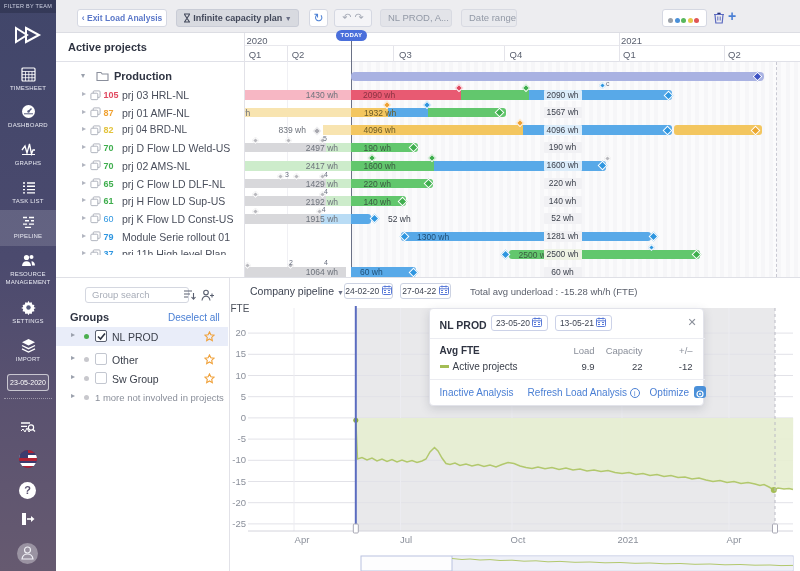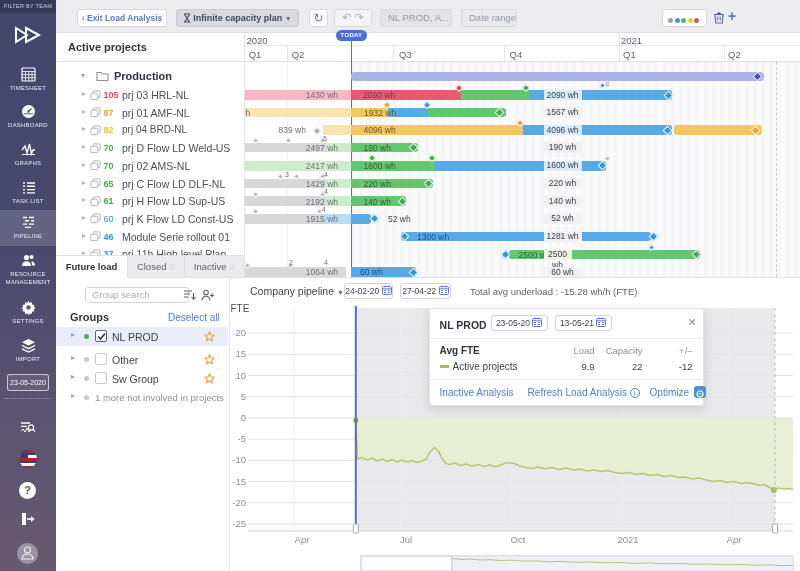--- a/index.html
+++ b/index.html
@@ -234,21 +234,21 @@
 <div style="position:absolute;left:144.0px;top:152.1px;font-size:8.5px;font-weight:normal;color:#3c414c;white-space:nowrap;z-index:6;">52 wh</div>
 <div style="position:absolute;left:299.5px;top:151.4px;width:38px;height:11px;background:#f1f1f4;color:#3c414c;font-size:8.5px;text-align:center;line-height:11px;z-index:6;border-radius:1px;">52 wh</div>
 <div style="position:absolute;left:156.5px;top:169.8px;width:250.8px;height:9.6px;background:#58a9e8;border-radius:3px;z-index:2;"></div>
 <div style="position:absolute;left:157.3px;top:171.1px;width:7px;height:7px;background:#2f96e0;transform:rotate(45deg);z-index:5;border:1px solid #fff;"></div>
 <div style="position:absolute;left:173.0px;top:170.0px;font-size:8.5px;font-weight:normal;color:#1f4e75;white-space:nowrap;z-index:6;">1300 wh</div>
 <div style="position:absolute;left:299.5px;top:169.1px;width:38px;height:11px;background:#f1f1f4;color:#3c414c;font-size:8.5px;text-align:center;line-height:11px;z-index:6;border-radius:1px;">1281 wh</div>
 <div style="position:absolute;left:406.3px;top:171.1px;width:7px;height:7px;background:#2f96e0;transform:rotate(45deg);z-index:5;border:1px solid #fff;"></div>
 <div style="position:absolute;left:258.0px;top:188.8px;width:7px;height:7px;background:#2f96e0;transform:rotate(45deg);z-index:5;border:1px solid #fff;"></div>
 <div style="position:absolute;left:264.8px;top:187.5px;width:191.7px;height:9.6px;background:#62c76d;border-radius:3px;z-index:2;"></div>
 <div style="position:absolute;left:274.5px;top:187.7px;font-size:8.5px;font-weight:normal;color:#3a5a40;white-space:nowrap;z-index:6;">2500 w</div>
-<div style="position:absolute;left:299.5px;top:186.8px;width:28px;height:11px;background:#eef3e4;color:#3c414c;font-size:8.5px;text-align:center;line-height:11px;z-index:6;border-radius:1px;">2500 wh</div>
+<div style="position:absolute;left:299.5px;top:186.8px;width:38px;height:11px;background:#eef3e4;color:#3c414c;font-size:8.5px;text-align:center;line-height:11px;z-index:6;border-radius:1px;">2500 wh</div>
 <div style="position:absolute;left:405.3px;top:182.8px;width:5px;height:5px;background:#2f96e0;transform:rotate(45deg);z-index:5;border:1px solid #fff;"></div>
 <div style="position:absolute;left:448.7px;top:188.8px;width:7px;height:7px;background:#3fae4e;transform:rotate(45deg);z-index:5;border:1px solid #fff;"></div>
 <div style="position:absolute;left:0.0px;top:205.2px;width:101.6px;height:9.6px;background:#d8d8db;border-radius:0;z-index:2;"></div>
 <div style="position:absolute;left:0.5px;top:200.5px;width:5px;height:5px;background:#b8b8bd;transform:rotate(45deg);z-index:5;border:1px solid #fff;"></div>
 <div style="position:absolute;left:43.5px;top:200.5px;width:5px;height:5px;background:#b8b8bd;transform:rotate(45deg);z-index:5;border:1px solid #fff;"></div>
 <div style="position:absolute;left:45.0px;top:197.0px;font-size:7px;font-weight:normal;color:#6a7080;white-space:nowrap;z-index:6;">2</div>
 <div style="position:absolute;left:80.0px;top:197.0px;font-size:7px;font-weight:normal;color:#6a7080;white-space:nowrap;z-index:6;">4</div>
 <div style="position:absolute;left:-26.0px;top:205.2px;width:120px;text-align:right;font-size:8.5px;color:#6d727b;white-space:nowrap;z-index:6;">1064 wh</div>
 <div style="position:absolute;left:106.6px;top:205.2px;width:65.0px;height:9.6px;background:#58a9e8;border-radius:0 3px 3px 0;z-index:2;"></div>
 <div style="position:absolute;left:116.0px;top:205.4px;font-size:8.5px;font-weight:normal;color:#1f4e75;white-space:nowrap;z-index:6;">60 wh</div>
@@ -315,37 +315,32 @@
         <rect x="3.5" y="1" width="7.5" height="7" rx="1" fill="none" stroke="#a8adb8" stroke-width="1"></rect>
         <rect x="1" y="3.5" width="7.5" height="7" rx="1" fill="#fff" stroke="#a8adb8" stroke-width="1"></rect>
       </svg>
 <div style="position:absolute;left:47.5px;top:151.9px;font-size:9px;font-weight:normal;color:#2f96e0;">60</div>
 <div style="position:absolute;left:66px;top:150.9px;font-size:10.5px;color:#4a4f5c;white-space:nowrap;">prj K Flow LD Const-US</div>
 <div style="position:absolute;left:26px;top:168.6px;color:#b0b4bf;font-size:8px;">▸</div>
 <svg style="position:absolute;left:34px;top:169.1px;" width="11" height="11" viewBox="0 0 12 12">
         <rect x="3.5" y="1" width="7.5" height="7" rx="1" fill="none" stroke="#a8adb8" stroke-width="1"></rect>
         <rect x="1" y="3.5" width="7.5" height="7" rx="1" fill="#fff" stroke="#a8adb8" stroke-width="1"></rect>
       </svg>
-<div style="position:absolute;left:47.5px;top:169.6px;font-size:9px;font-weight:bold;color:#2f96e0;">46</div>
+<div style="position:absolute;left:47.5px;top:169.6px;font-size:9px;font-weight:bold;color:#2f96e0;">79</div>
 <div style="position:absolute;left:66px;top:168.6px;font-size:10.5px;color:#4a4f5c;white-space:nowrap;">Module Serie rollout 01</div>
 <div style="position:absolute;left:26px;top:186.3px;color:#b0b4bf;font-size:8px;">▸</div>
 <svg style="position:absolute;left:34px;top:186.8px;" width="11" height="11" viewBox="0 0 12 12">
         <rect x="3.5" y="1" width="7.5" height="7" rx="1" fill="none" stroke="#a8adb8" stroke-width="1"></rect>
         <rect x="1" y="3.5" width="7.5" height="7" rx="1" fill="#fff" stroke="#a8adb8" stroke-width="1"></rect>
       </svg>
 <div style="position:absolute;left:47.5px;top:187.3px;font-size:9px;font-weight:bold;color:#2f96e0;">37</div>
 <div style="position:absolute;left:66px;top:186.3px;font-size:10.5px;color:#4a4f5c;white-space:nowrap;">prj 11h High level Plan</div>
 </div>
 <div style="position:absolute;left:243.5px;top:33px;width:1px;height:244px;background:#e2e2e8;z-index:4;"></div>
 <div style="position:absolute;left:56px;top:277px;width:744px;border-top:1px solid #dfe0e6;z-index:10;"></div>
-<div style="position:absolute;left:56px;top:255px;width:188px;height:22px;background:#ebebee;border-top:1px solid #dfe0e6;z-index:12;">
-<div style="position:absolute;left:0;top:0;width:72px;height:22px;background:#fff;border-right:1px solid #dfe0e6;font-size:9.5px;font-weight:bold;color:#2f3442;text-align:center;line-height:22px;">Future load</div>
-<div style="position:absolute;left:72px;top:0;width:57px;height:22px;border-right:1px solid #dfe0e6;font-size:9.5px;color:#5a5f6b;text-align:center;line-height:22px;">Closed <span style="display:inline-block;width:6px;height:6px;background:#e2e2e6;"></span></div>
-<div style="position:absolute;left:129px;top:0;width:59px;height:22px;font-size:9.5px;color:#5a5f6b;text-align:center;line-height:22px;">Inactive <span style="display:inline-block;width:6px;height:6px;background:#e2e2e6;"></span></div>
-</div>
 <div style="position:absolute;left:56px;top:278px;width:172px;height:293px;background:#fff;z-index:11;">
 <div style="position:absolute;left:13px;top:9px;width:104px;height:16px;border:1px solid #d4d7e0;border-radius:3px;color:#a8adb8;font-size:9.5px;line-height:14px;padding-left:6px;margin-left:16px;">Group search</div>
 <svg style="position:absolute;left:127px;top:11px;" width="13" height="12" viewBox="0 0 13 12">
         <path d="M1 2h8M1 5h6M1 8h4" stroke="#5a6070" stroke-width="1.2"></path>
         <path d="M10.5 4v6M8.5 8l2 2.2 2-2.2" fill="none" stroke="#5a6070" stroke-width="1.1"></path>
       </svg>
 <svg style="position:absolute;left:145px;top:10.5px;" width="14" height="13" viewBox="0 0 14 13">
         <circle cx="5" cy="3.6" r="2.3" fill="none" stroke="#5a6070" stroke-width="1.1"></circle>
         <path d="M1 11.5c.3-2.8 1.8-4.3 4-4.3s3.7 1.5 4 4.3" fill="none" stroke="#5a6070" stroke-width="1.1"></path>
         <path d="M11 4.5v4M9 6.5h4" stroke="#5a6070" stroke-width="1.1"></path>

